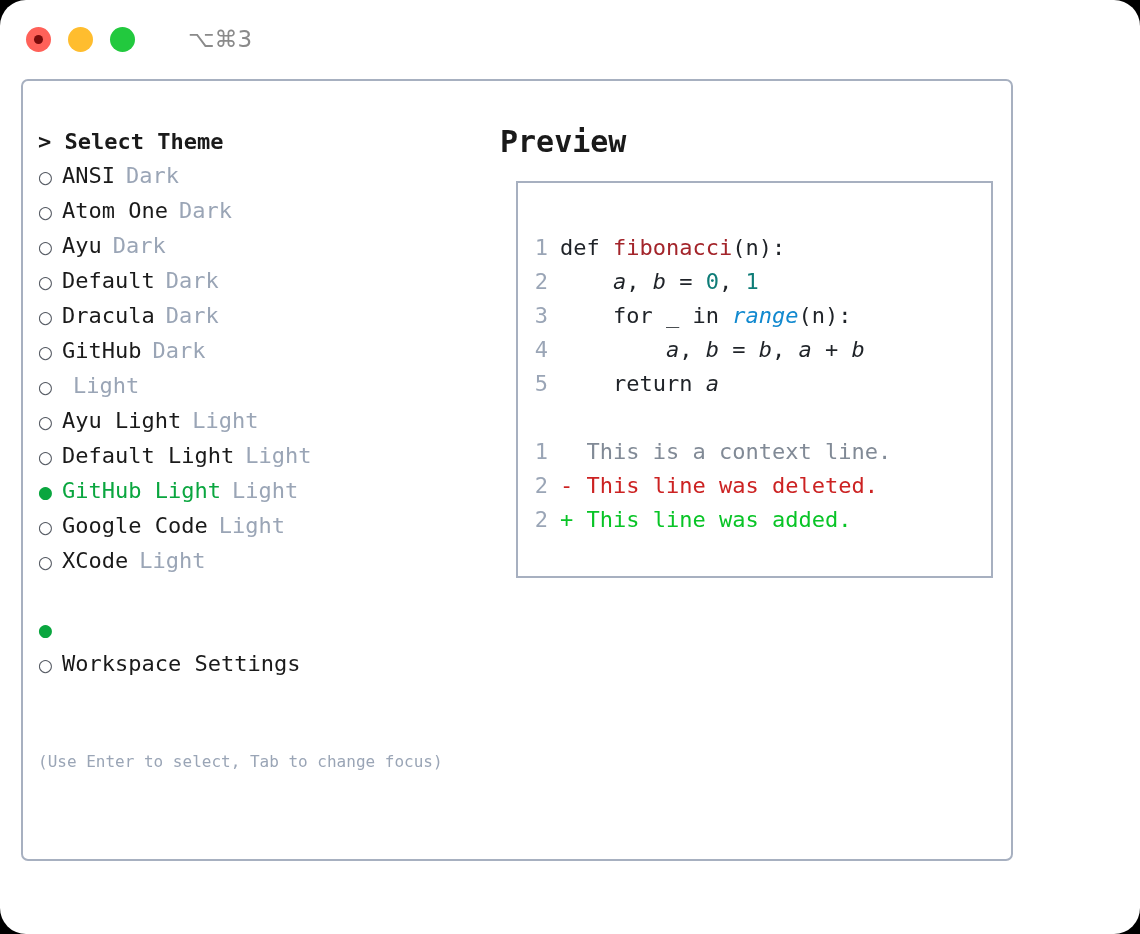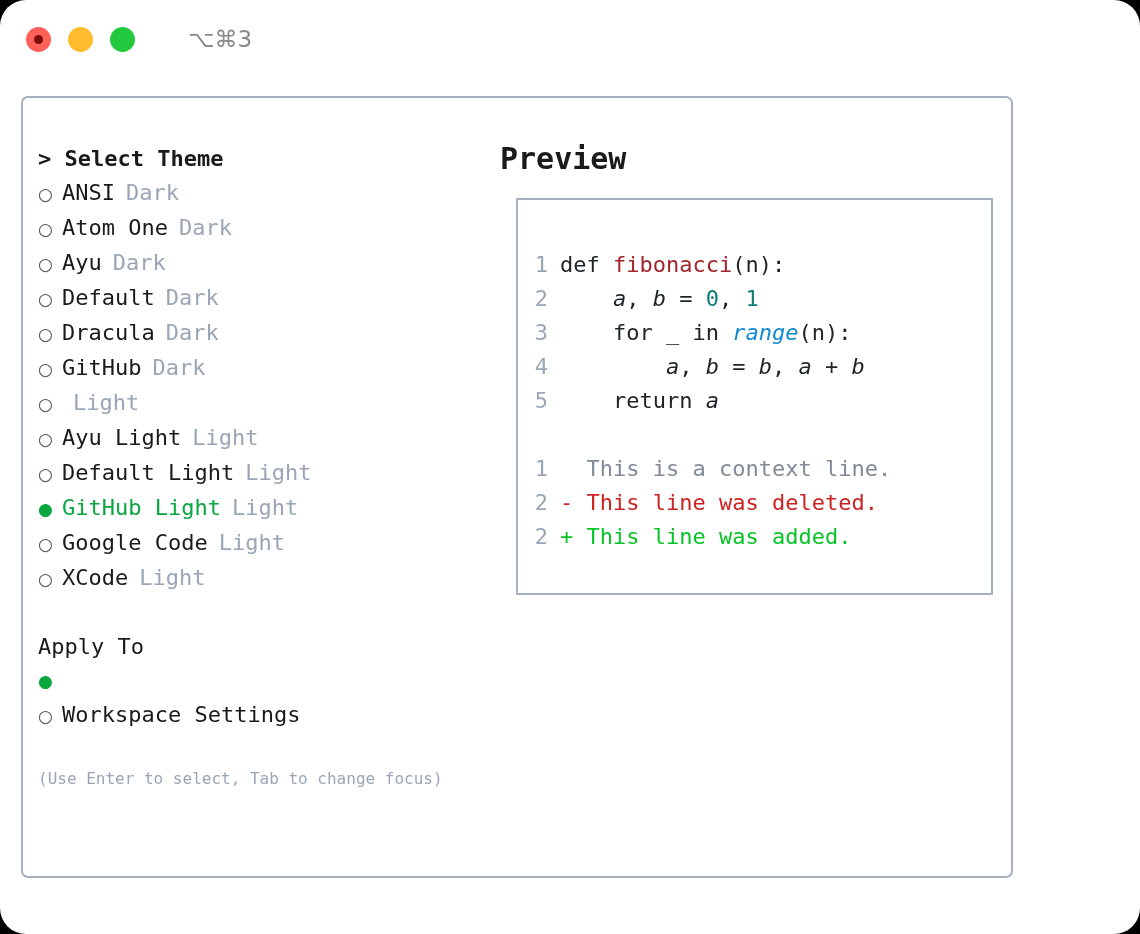--- a/index.html
+++ b/index.html
@@ -65,21 +65,21 @@
     font-size: 23px;
     font-family: "DejaVu Sans", "Liberation Sans", sans-serif;
     letter-spacing: 0px;
     white-space: pre;
   }
 
   
   .panel {
     position: absolute;
     left: 21px;
-    top: 96px;
+    top: 79px;
     width: 992px;
     height: 782px;
     border: 2px solid #a7b0c0;
     border-radius: 7px;
     box-sizing: border-box;
     background: #ffffff;
   }
 
   .columns {
     position: absolute;
@@ -230,21 +230,20 @@
             <div class="opt"><span class="bullet">○</span><span class="obadge">Light</span></div>
             <div class="opt"><span class="bullet">○</span><span class="oname">Ayu Light</span><span class="obadge">Light</span></div>
             <div class="opt"><span class="bullet">○</span><span class="oname">Default Light</span><span class="obadge">Light</span></div>
             <div class="opt selected"><span class="bullet sel">●</span><span class="oname">GitHub Light</span><span class="obadge">Light</span></div>
             <div class="opt"><span class="bullet">○</span><span class="oname">Google Code</span><span class="obadge">Light</span></div>
             <div class="opt"><span class="bullet">○</span><span class="oname">XCode</span><span class="obadge">Light</span></div>
           </div>
 
         <div class="spacer-block"></div>
 
-        <div class="section-head unfocused">Apply To</div>
 
         <div id="apply-list">
             <div class="opt selected"><span class="bullet sel">●</span></div>
             <div class="opt"><span class="bullet">○</span><span class="oname">Workspace Settings</span></div>
           </div>
       </div>
 
       <div class="hint">(Use Enter to select, Tab to change focus)</div>
 
       <div class="right-col">

